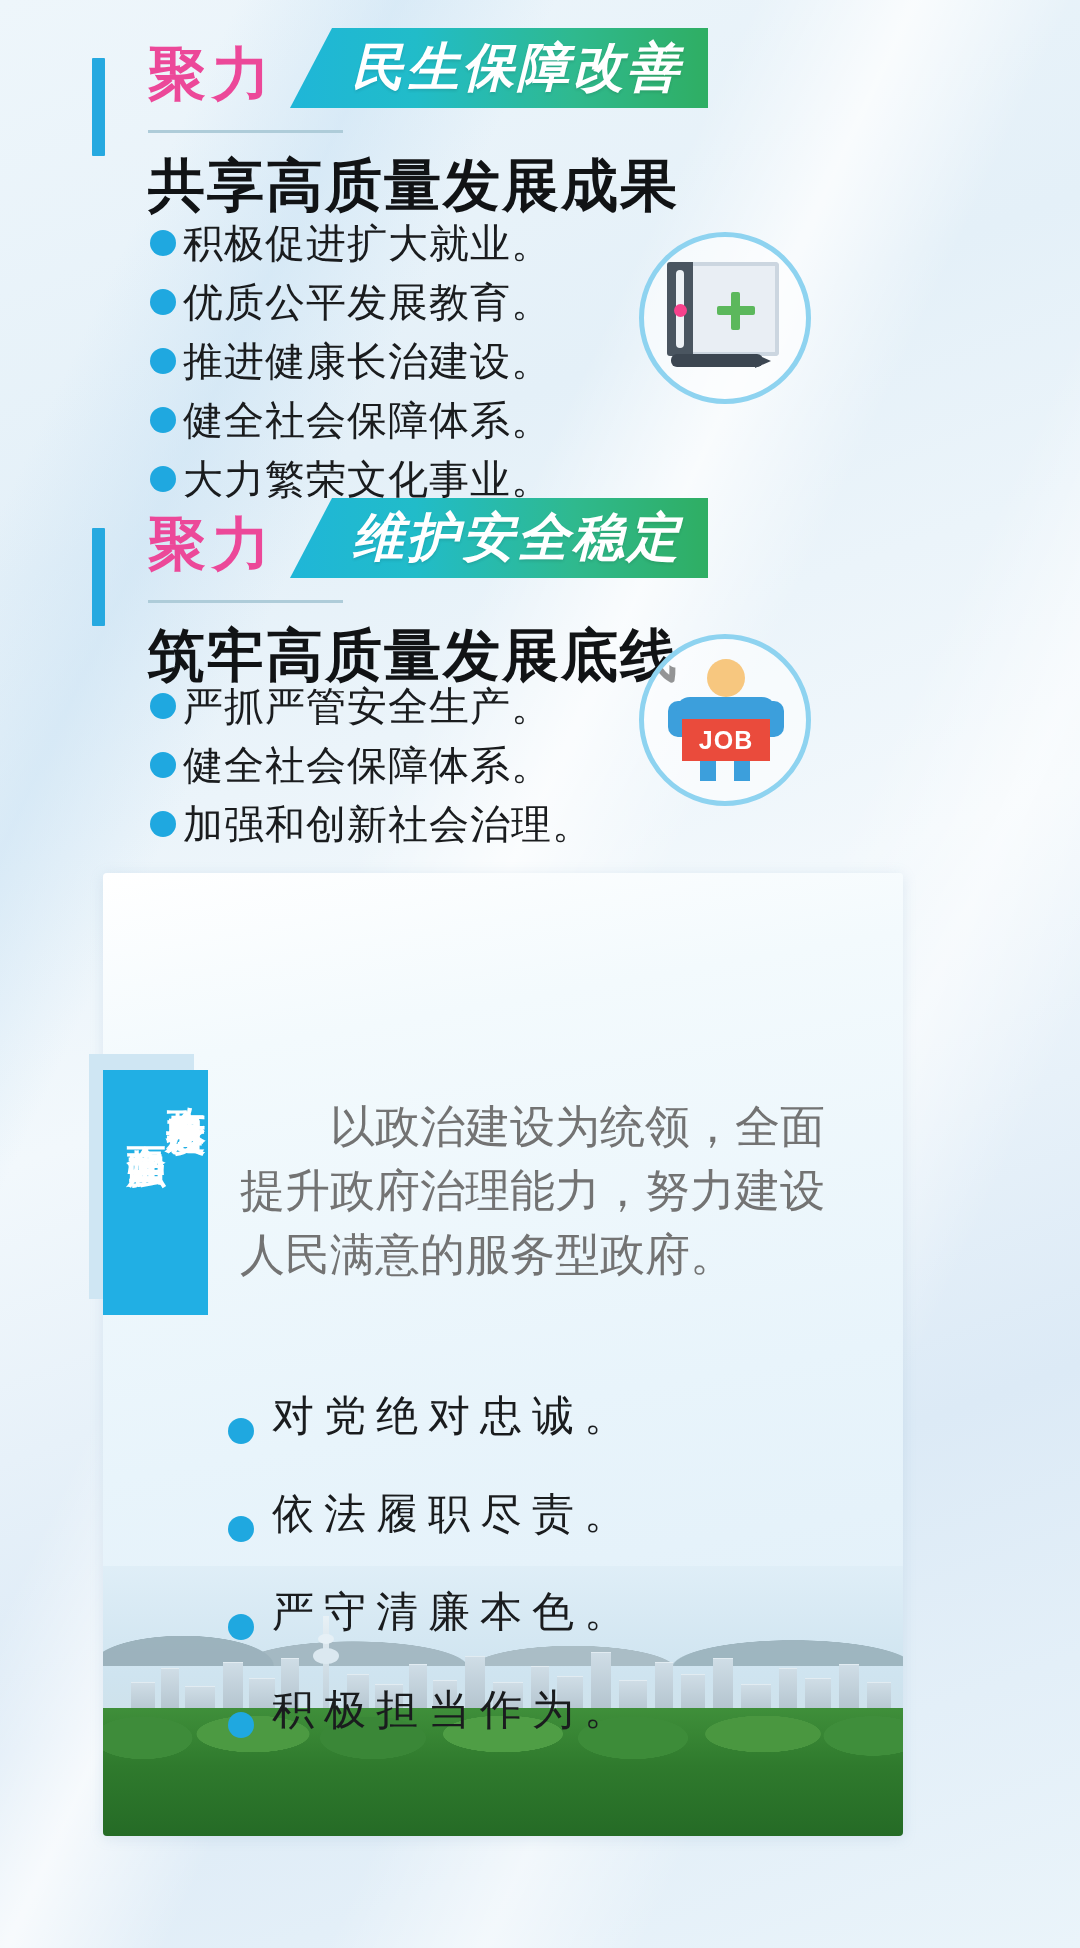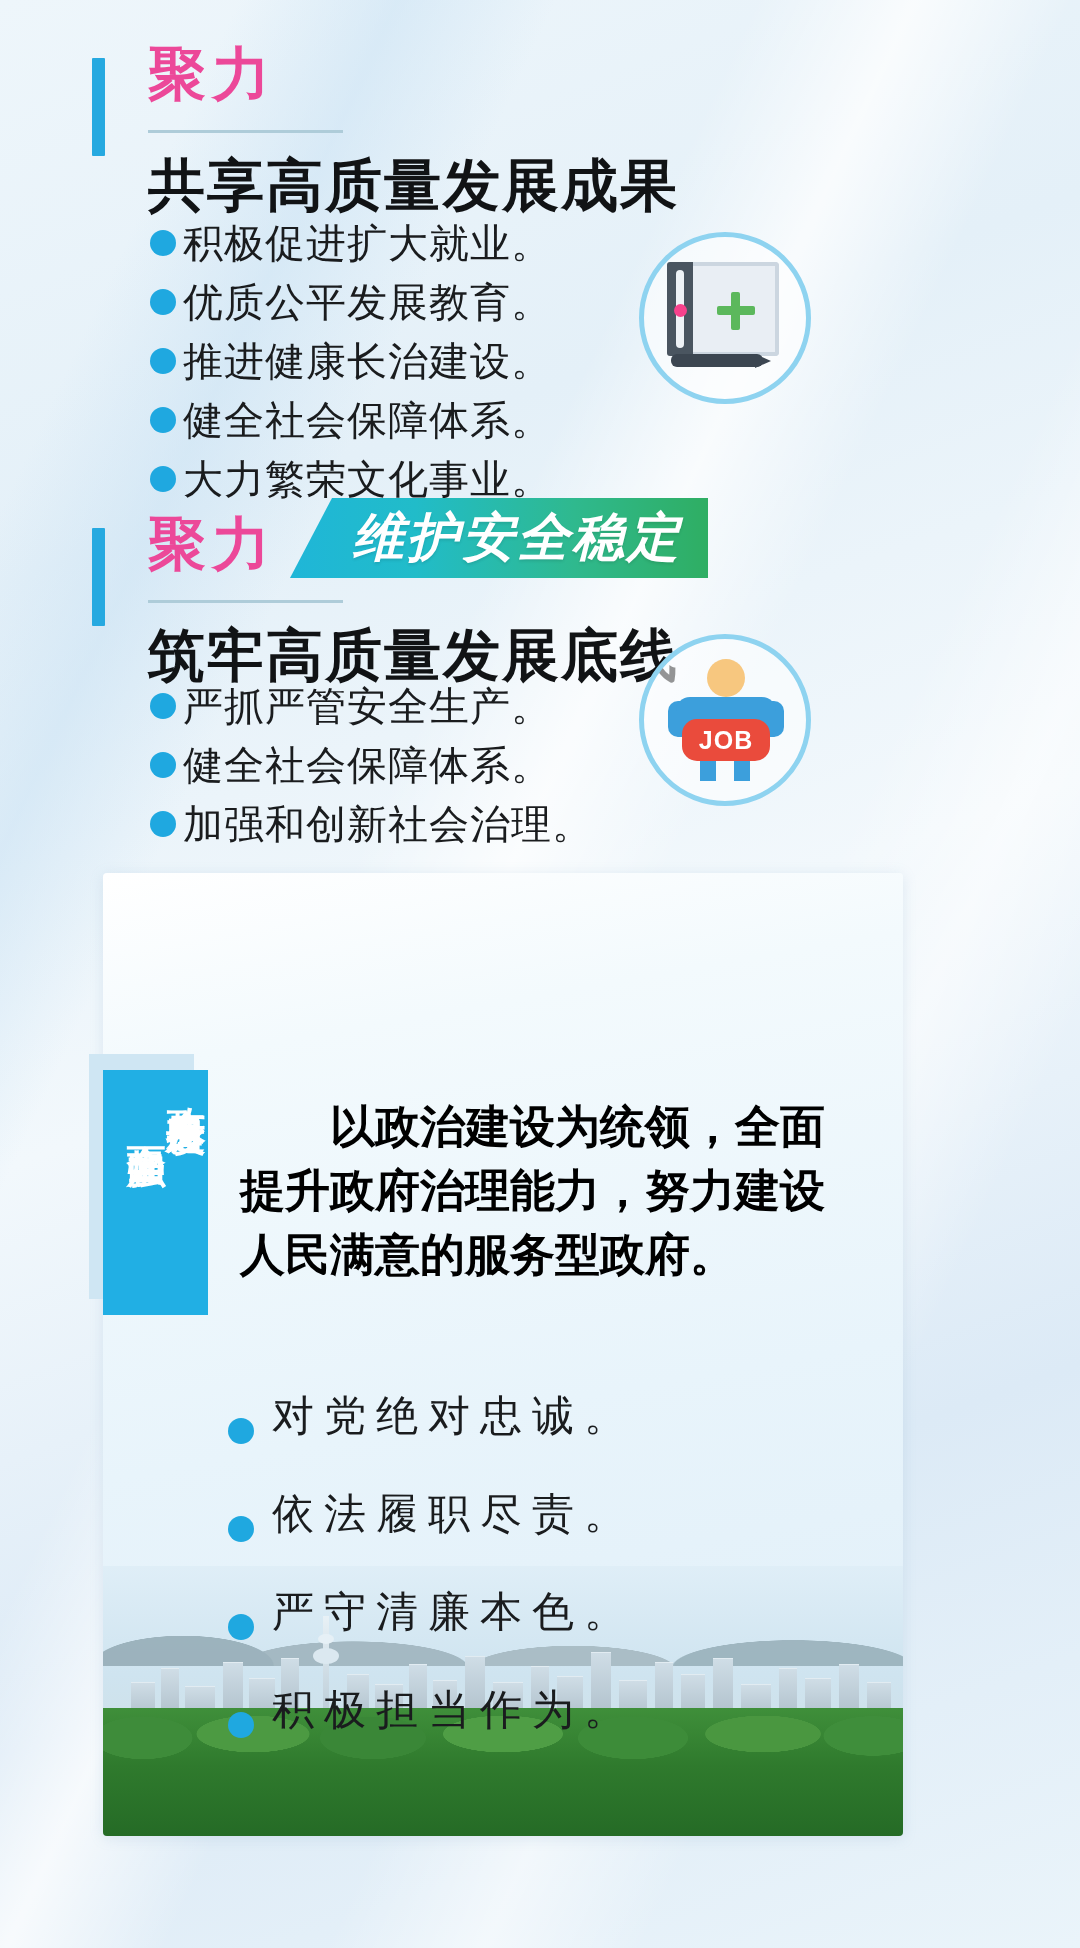--- a/index.html
+++ b/index.html
@@ -135,21 +135,21 @@
   .job-arm-l {
     position: absolute; left: 6px; top: 44px;
     width: 22px; height: 36px; background: #3c9fdc; border-radius: 10px;
   }
   .job-arm-r {
     position: absolute; left: 100px; top: 44px;
     width: 22px; height: 36px; background: #3c9fdc; border-radius: 10px;
   }
   .job-sign {
     position: absolute; left: 20px; top: 62px;
-    width: 88px; height: 42px; background: #ea4b3c; border-radius: 15px;
+    width: 88px; height: 42px; background: #ea4b3c; border-radius: 0;
     display: flex; align-items: center; justify-content: center;
   }
   .job-sign span {
     color: #ffffff; font-weight: 700; font-size: 25px; letter-spacing: 1px;
     font-family: "Liberation Sans", sans-serif;
   }
   .job-leg-l, .job-leg-r {
     position: absolute; top: 100px; width: 16px; height: 24px; background: #3c9fdc;
   }
   .job-leg-l { left: 38px; }
@@ -183,22 +183,22 @@
     letter-spacing: 2px; line-height: 1.02;
     font-family: "Liberation Sans", "DejaVu Sans", sans-serif;
   }
   .vcol.main { padding-top: 0px; }
   .vcol.second { padding-top: 38px; }
 
   .gov-para {
     position: absolute; left: 240px; top: 1096px;
     width: 600px;
     font-family: "Liberation Serif", "DejaVu Serif", serif;
-    font-size: 45px; line-height: 1.42; color: #000000;
-    text-indent: 90px; letter-spacing: 0px; font-weight: bold;
+    font-size: 45px; line-height: 1.42; color: #737373;
+    text-indent: 90px; letter-spacing: 0px;
   }
 
   .gov-bullets { position: absolute; left: 228px; top: 1346px; }
   .gov-item { display: flex; align-items: flex-end; height: 62px; margin-top: 36px; }
   .gov-dot {
     width: 26px; height: 26px; border-radius: 50%;
     background: #1FA8E0; flex: none; margin-right: 18px;
   }
   .gov-text {
     font-family: "Liberation Serif", "DejaVu Serif", serif;
@@ -258,20 +258,23 @@
 </head>
 <body>
 
 <div class="page">
   <div class="bg-streaks"></div>
 
   <div class="section" style="top:0px;">
     <div class="hdr-row">
       <div class="accent-bar"></div>
       <div class="juli">聚力</div>
+      <div class="banner">
+        <span class="banner-text">民生保障改善</span>
+      </div>
       <div class="hr-line"></div>
       <div class="sub-title">共享高质量发展成果</div>
     </div>
 
     <div class="bullets" style="top:215px;">
       <div class="bullet-item">
         <span class="dot"></span>
         <span class="bullet-text">积极促进扩大就业。</span>
       </div>
       <div class="bullet-item">

